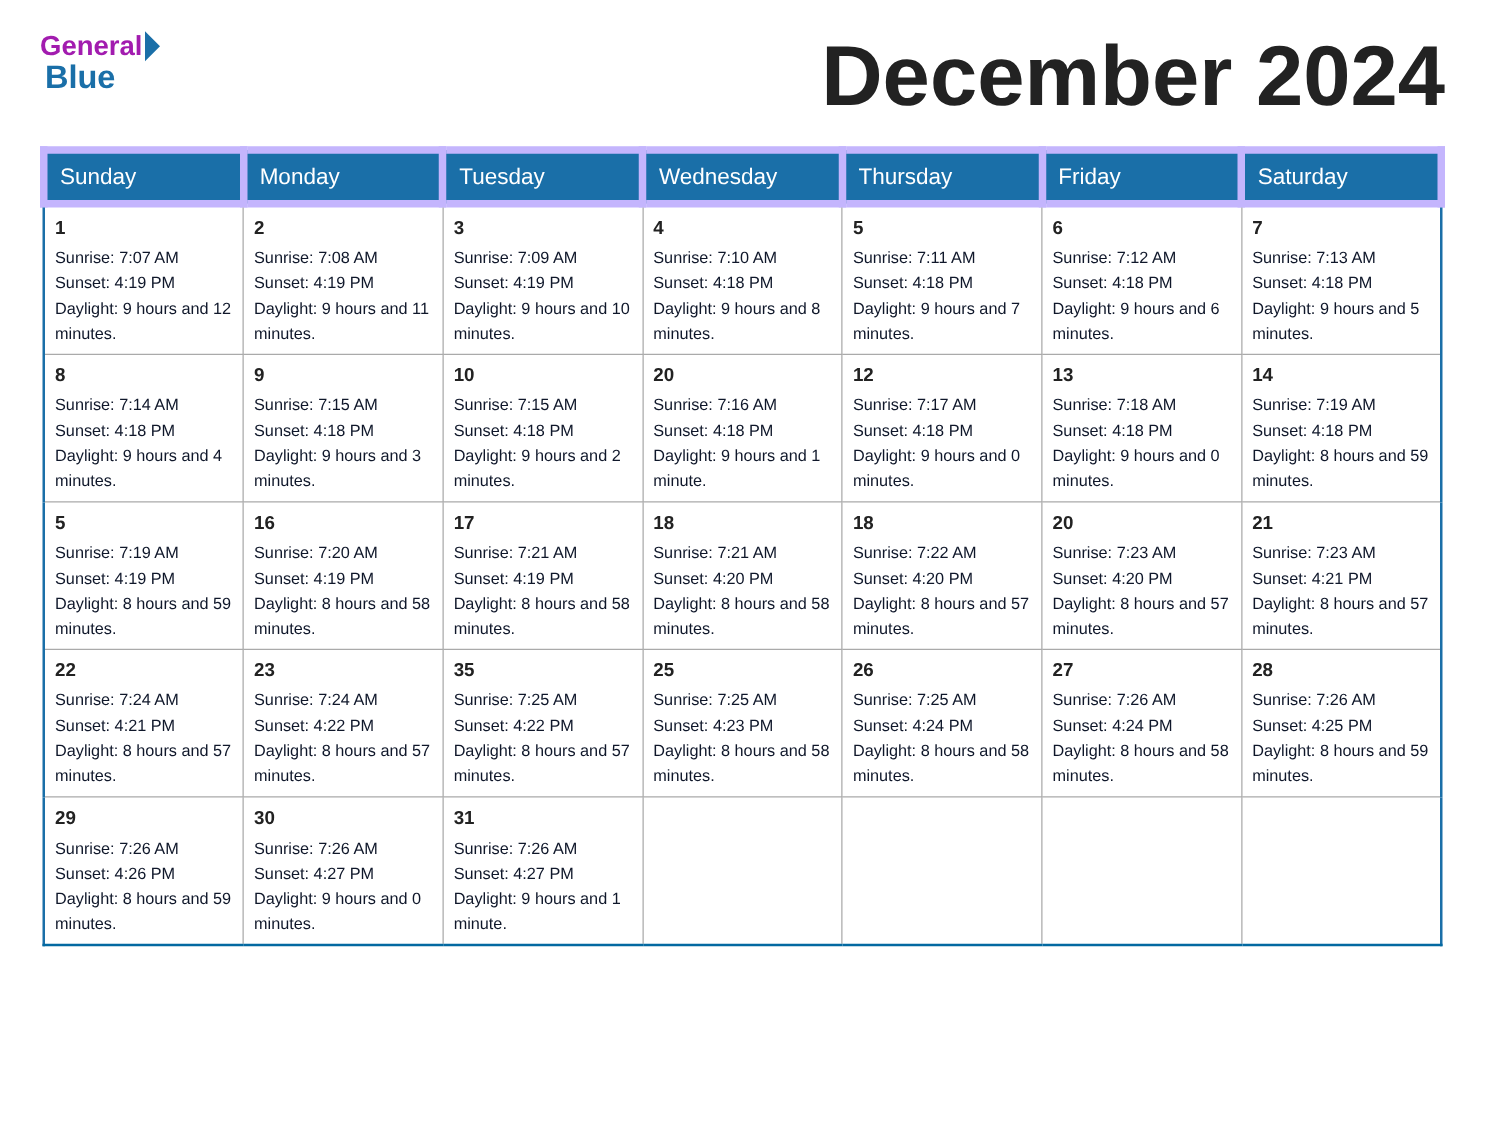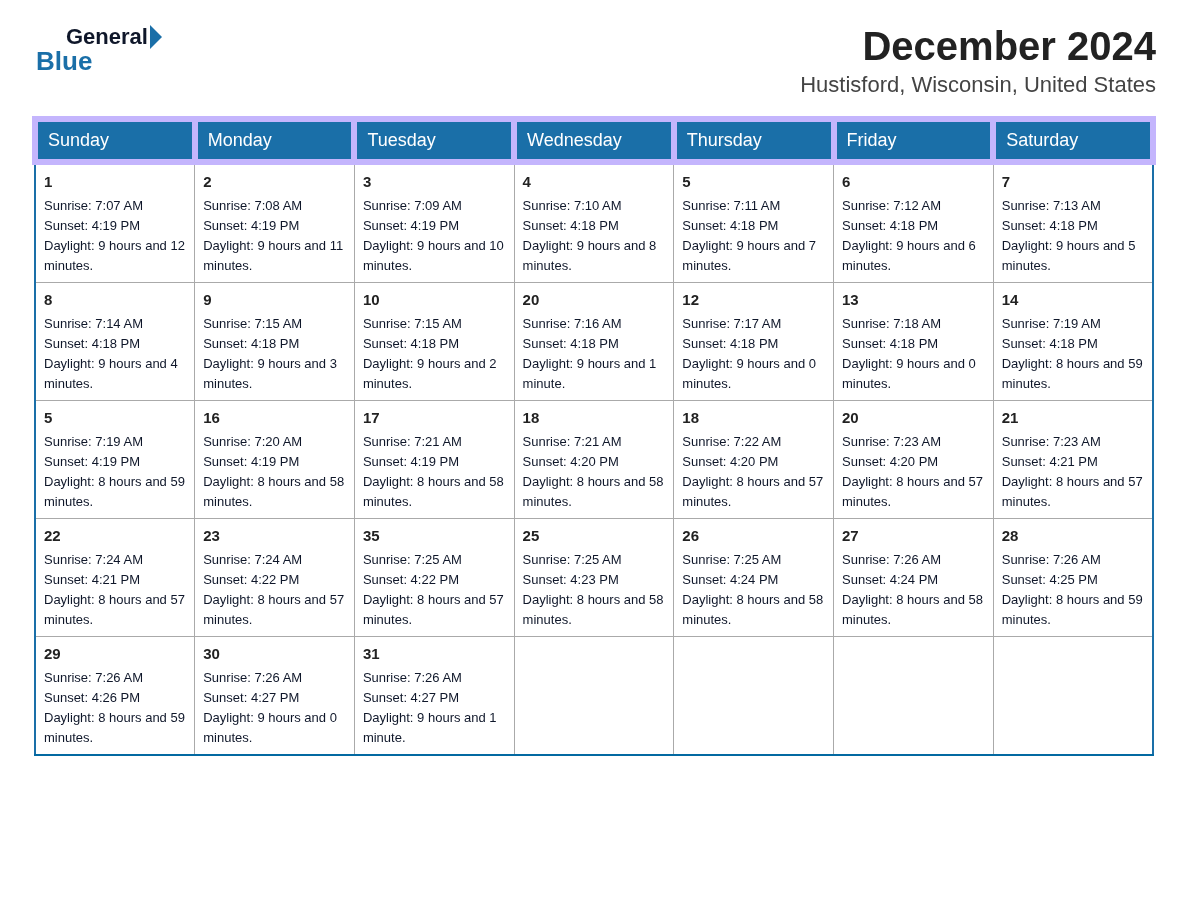--- a/index.html
+++ b/index.html
@@ -22,34 +22,34 @@
       flex-direction: column;
       align-items: flex-start;
     }
     .logo-text {
       display: flex;
       align-items: center;
       font-size: 22px;
       font-weight: bold;
       color: #222;
     }
-    .logo-general { color: #0f172a; margin-left: 34px; }
+    .logo-general { color: #a21caf; }
     .logo-arrow {
       display: inline-block;
       width: 0; height: 0;
       border-left: 12px solid #1a6fa8;
       border-top: 12px solid transparent;
       border-bottom: 12px solid transparent;
       margin: 0 2px;
       vertical-align: middle;
     }
     .logo-blue { color: #1a6fa8; font-size: 26px; font-weight: bold; }
     .title-block { text-align: right; }
     .month-title {
-      font-size: 40px;
+      font-size: 68px;
       font-weight: bold;
       color: #222;
       line-height: 1.1;
     }
     .location-title {
       font-size: 22px;
       color: #444;
       margin-top: 4px;
     }
     table {
@@ -110,21 +110,20 @@
     <div class="logo-text">
       <span class="logo-general">General</span>
       <span class="logo-arrow"></span>
     </div>
     <div style="margin-top:-4px; margin-left:4px;">
       <span class="logo-blue">Blue</span>
     </div>
   </div>
   <div class="title-block">
     <div class="month-title">December 2024</div>
-    <div class="location-title">Hustisford, Wisconsin, United States</div>
   </div>
 </div>
 
 <table>
   <thead>
     <tr>
     <th>Sunday</th>
         <th>Monday</th>
         <th>Tuesday</th>
         <th>Wednesday</th>

